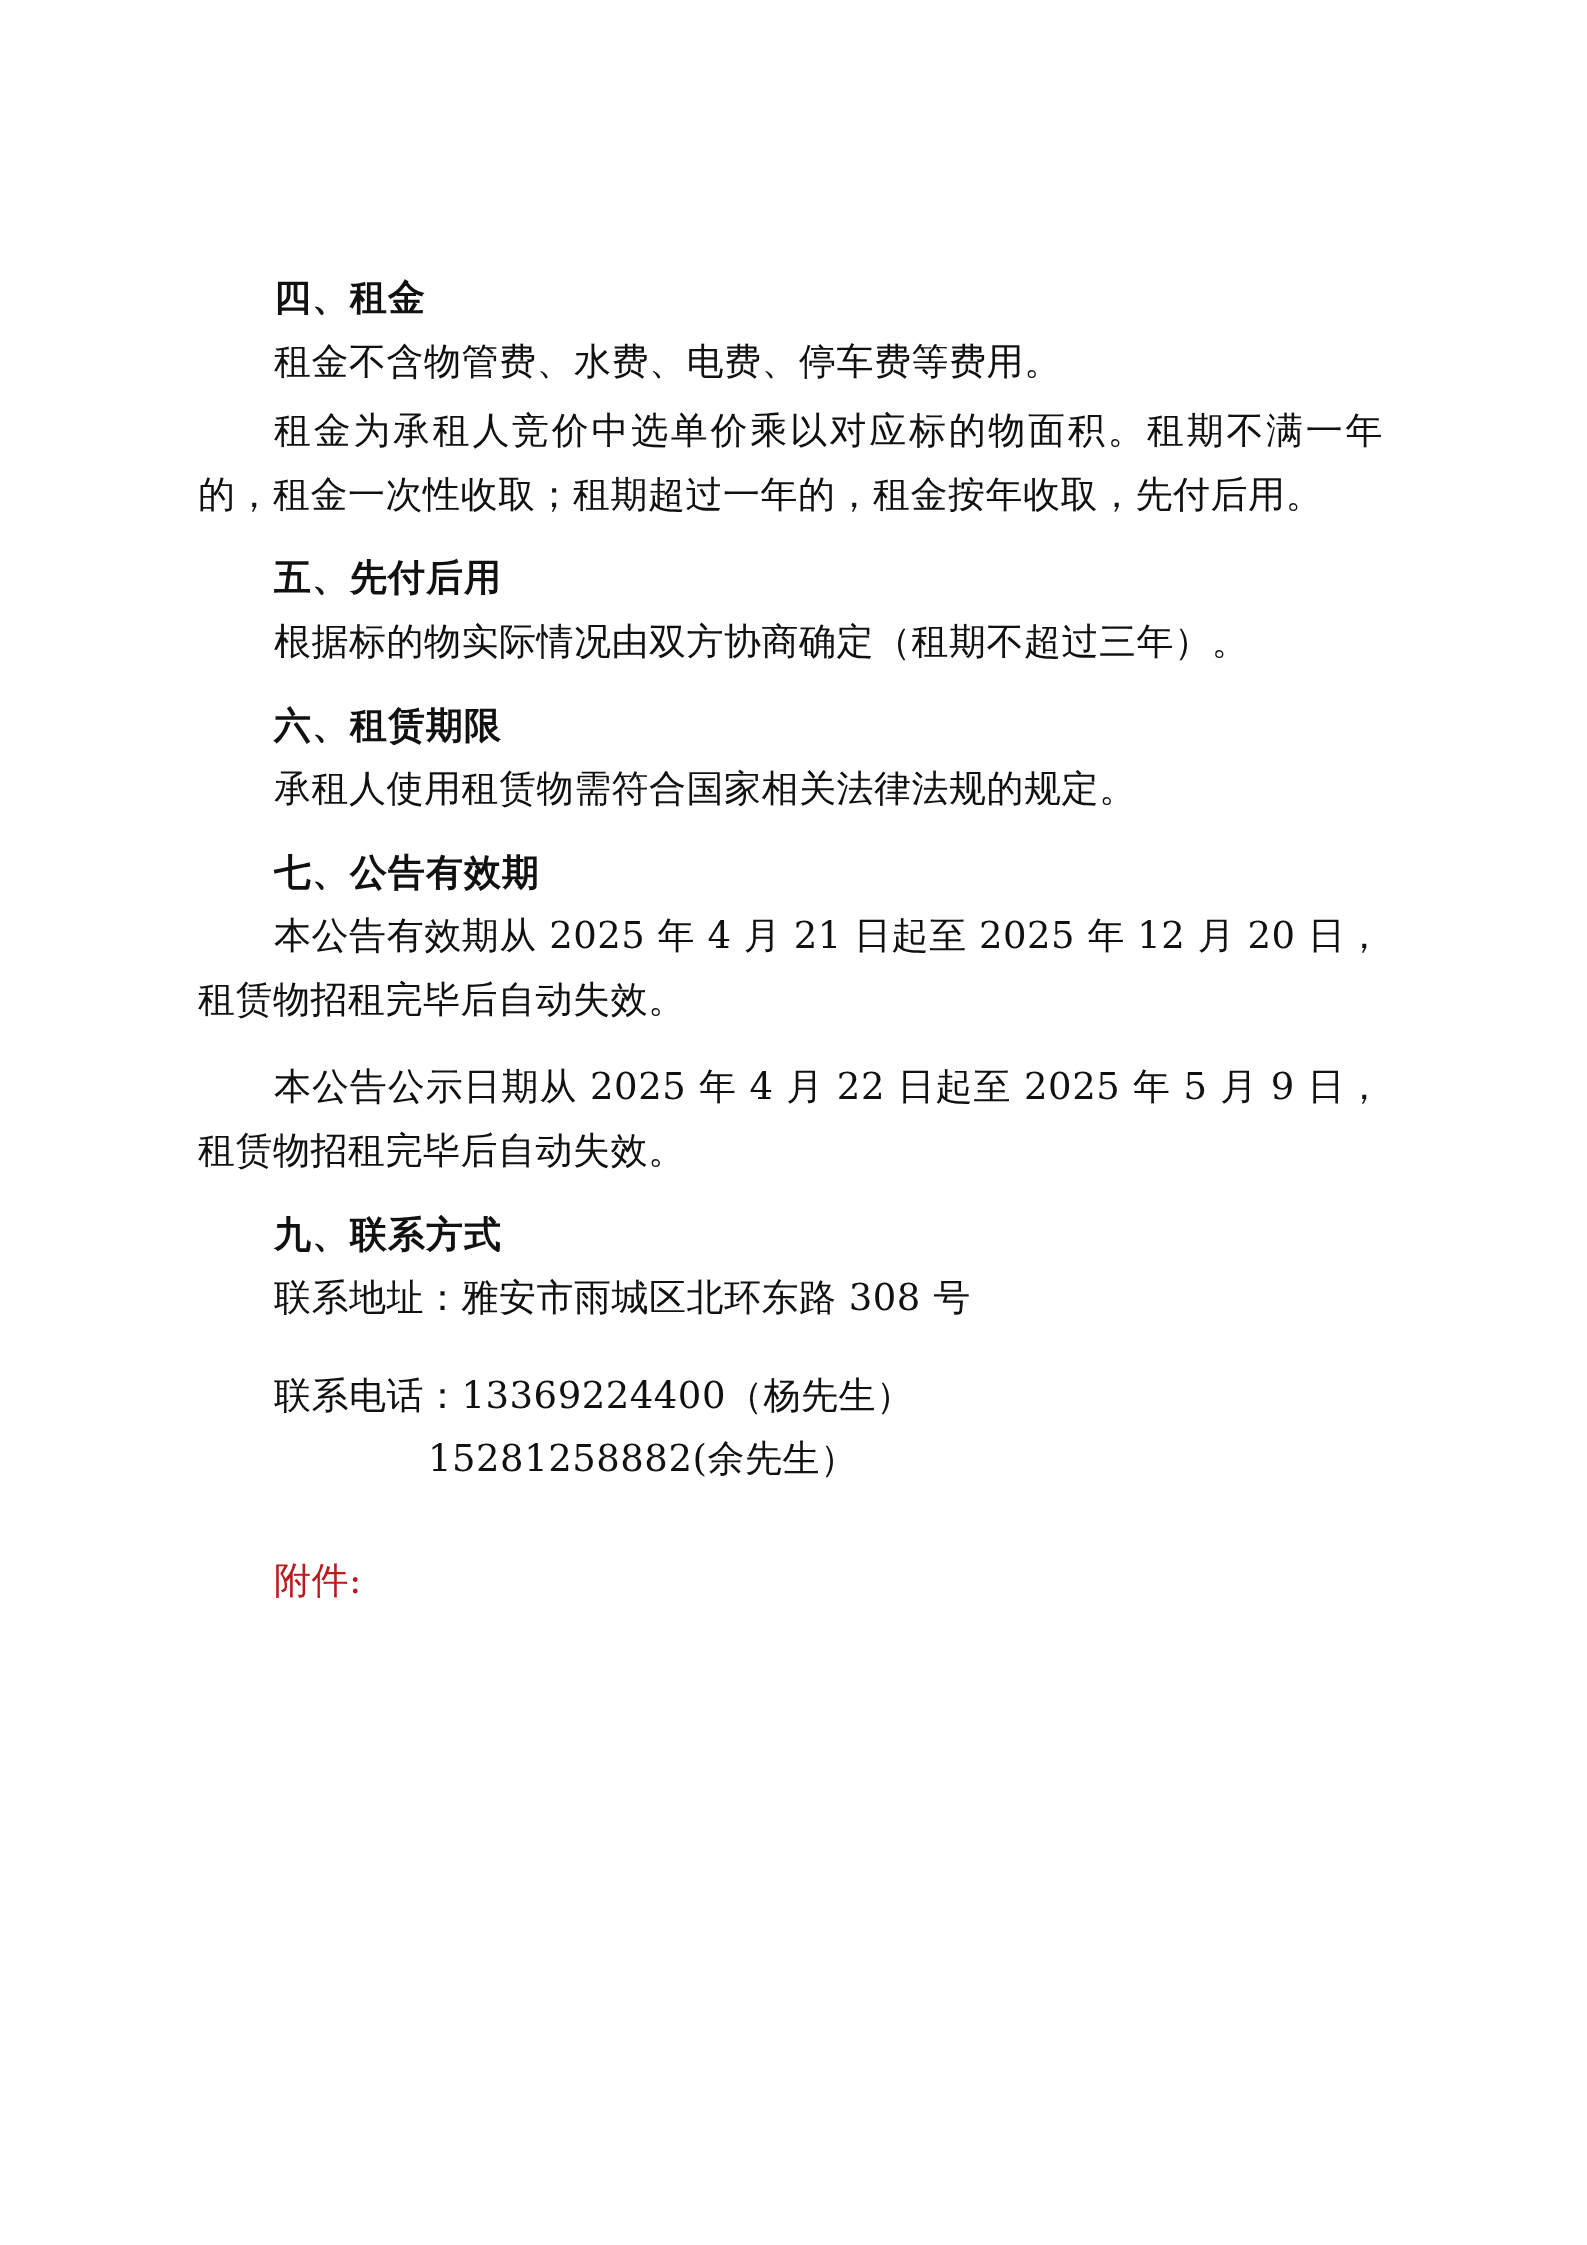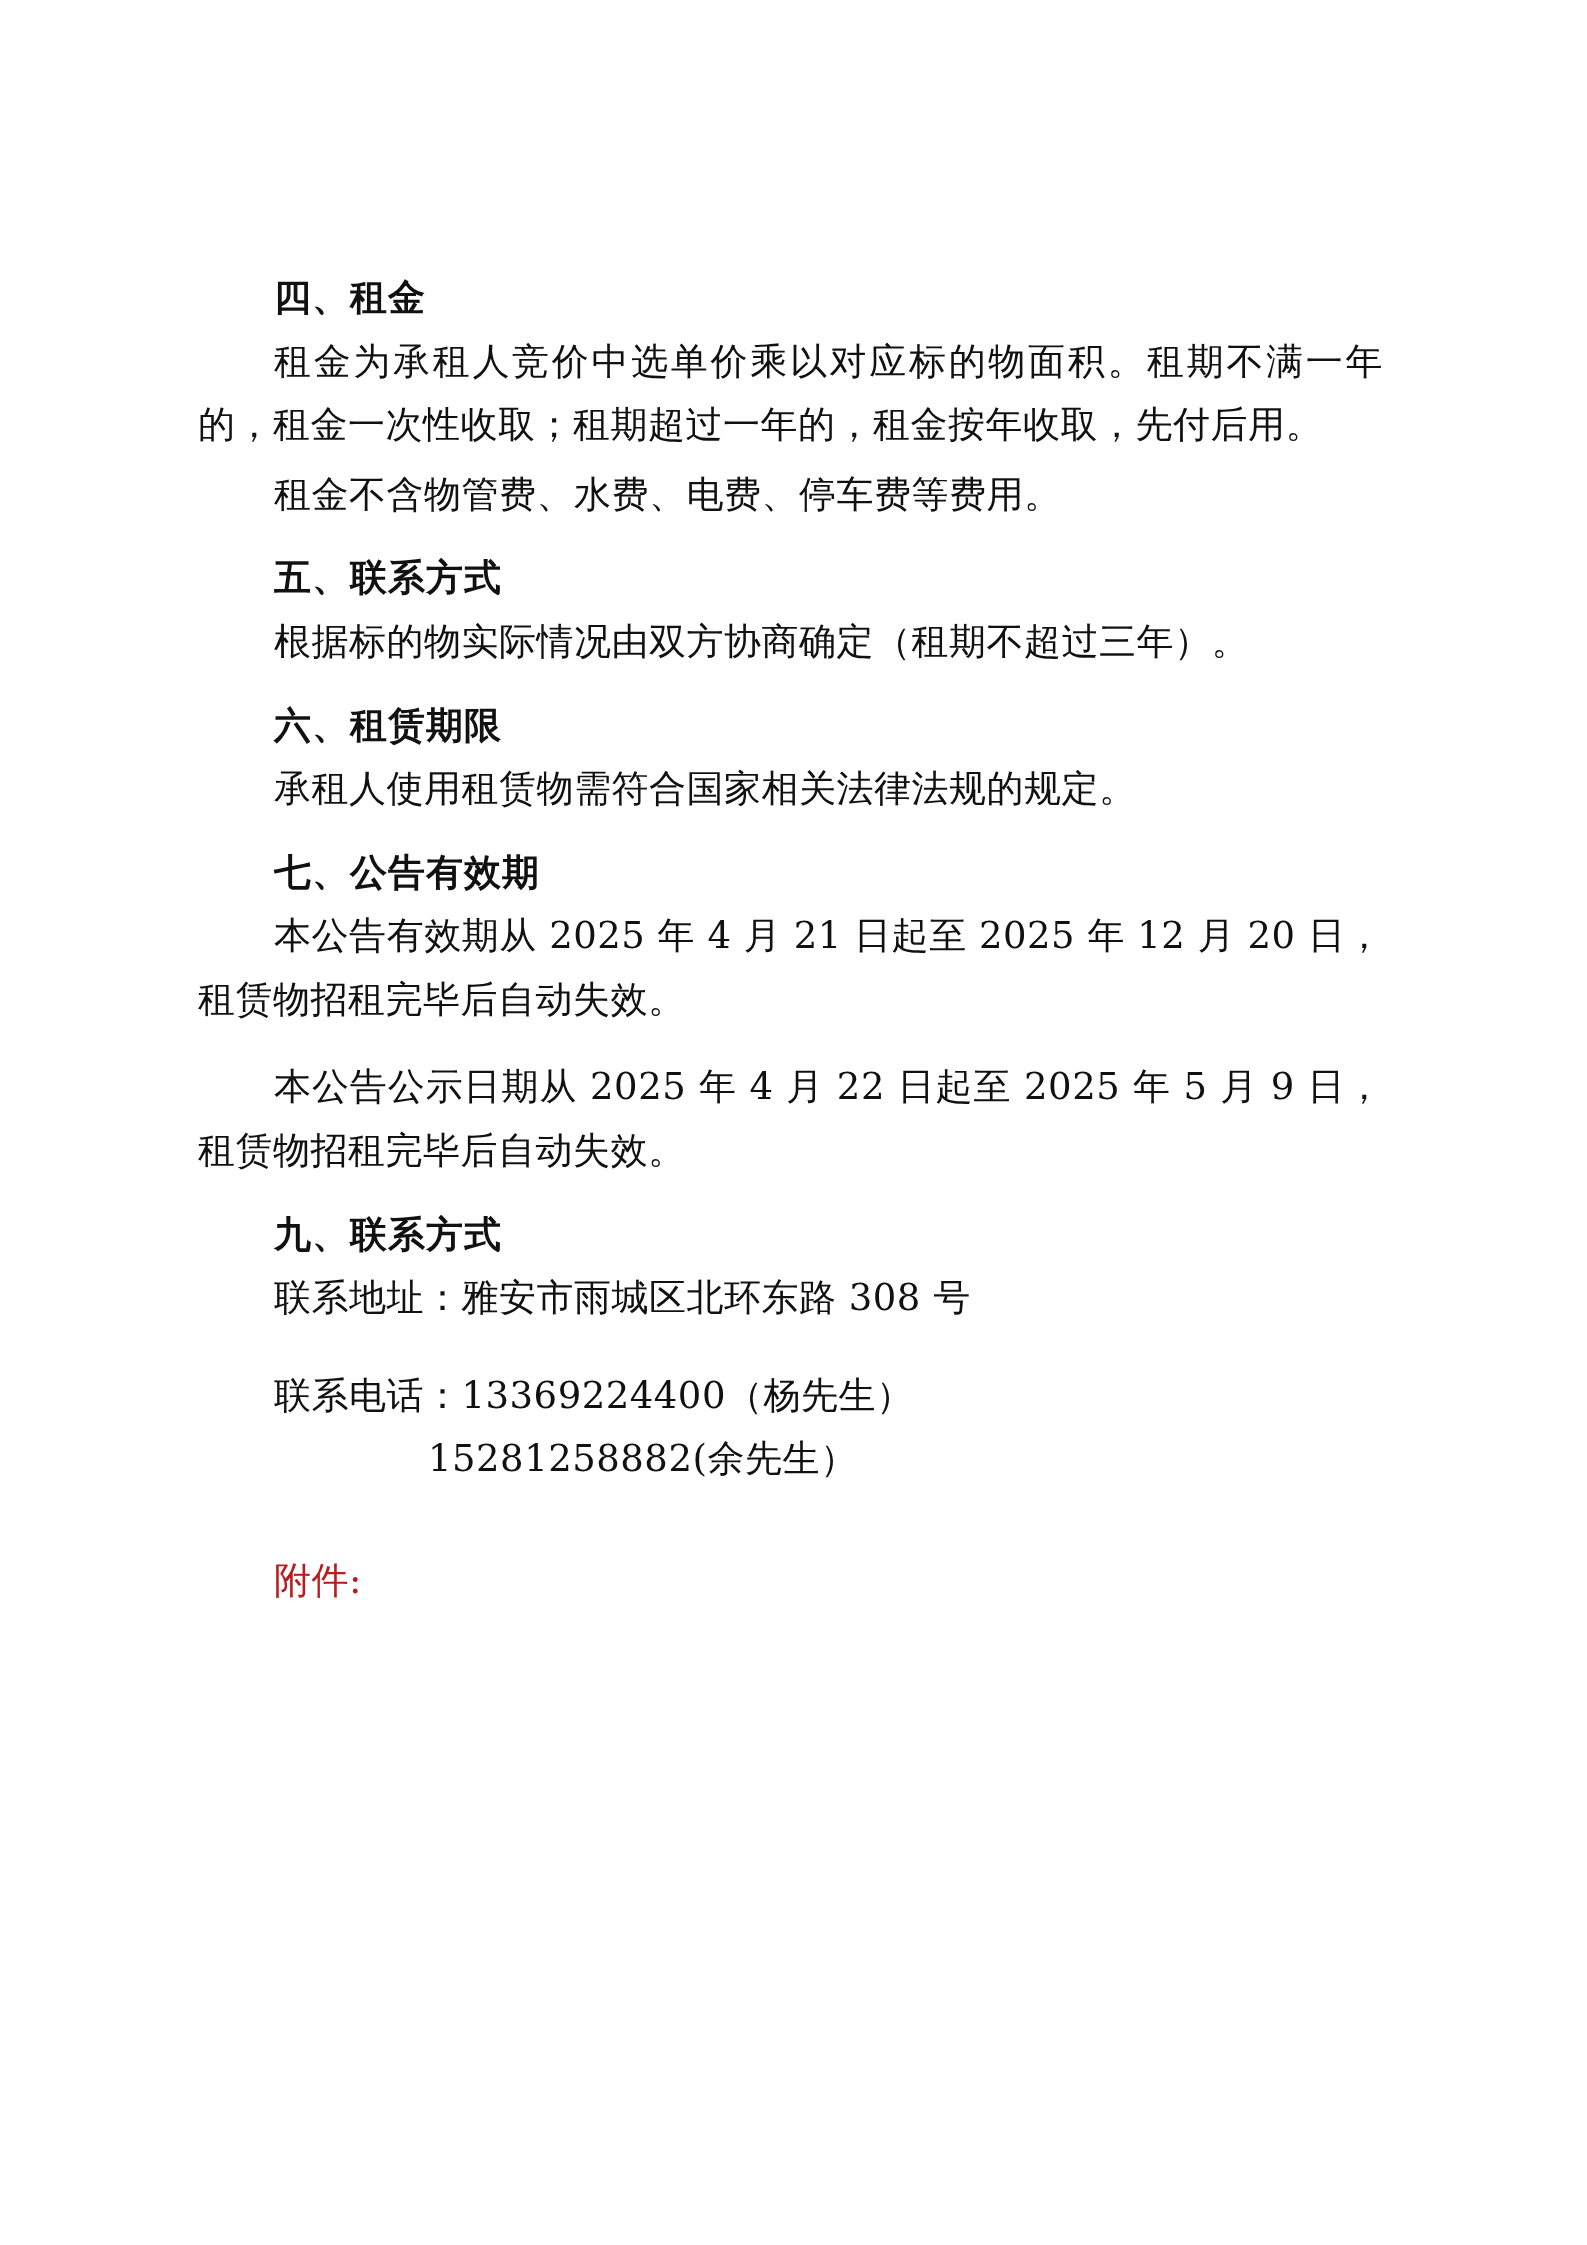--- a/index.html
+++ b/index.html
@@ -67,26 +67,26 @@
     color: #b91c1c;
   }
 </style>
 </head>
 <body>
 
 <div class="page">
   <div class="content">
 
     <h2 class="heading">四、租金</h2>
+    <p class="para">租金不含物管费、水费、电费、停车费等费用。</p>
     <p class="para">租金为承租人竞价中选单价乘以对应标的物面积。租期不满一年的，租金一次性收取；租期超过一年的，租金按年收取，先付后用。</p>
-    <p class="para">租金不含物管费、水费、电费、停车费等费用。</p>
 
     <div class="spacer-sm"></div>
 
-    <h2 class="heading">五、联系方式</h2>
+    <h2 class="heading">五、先付后用</h2>
     <p class="para">根据标的物实际情况由双方协商确定（租期不超过三年）。</p>
 
     <div class="spacer-sm"></div>
 
     <h2 class="heading">六、租赁期限</h2>
     <p class="para">承租人使用租赁物需符合国家相关法律法规的规定。</p>
 
     <div class="spacer-sm"></div>
 
     <h2 class="heading">七、公告有效期</h2>

